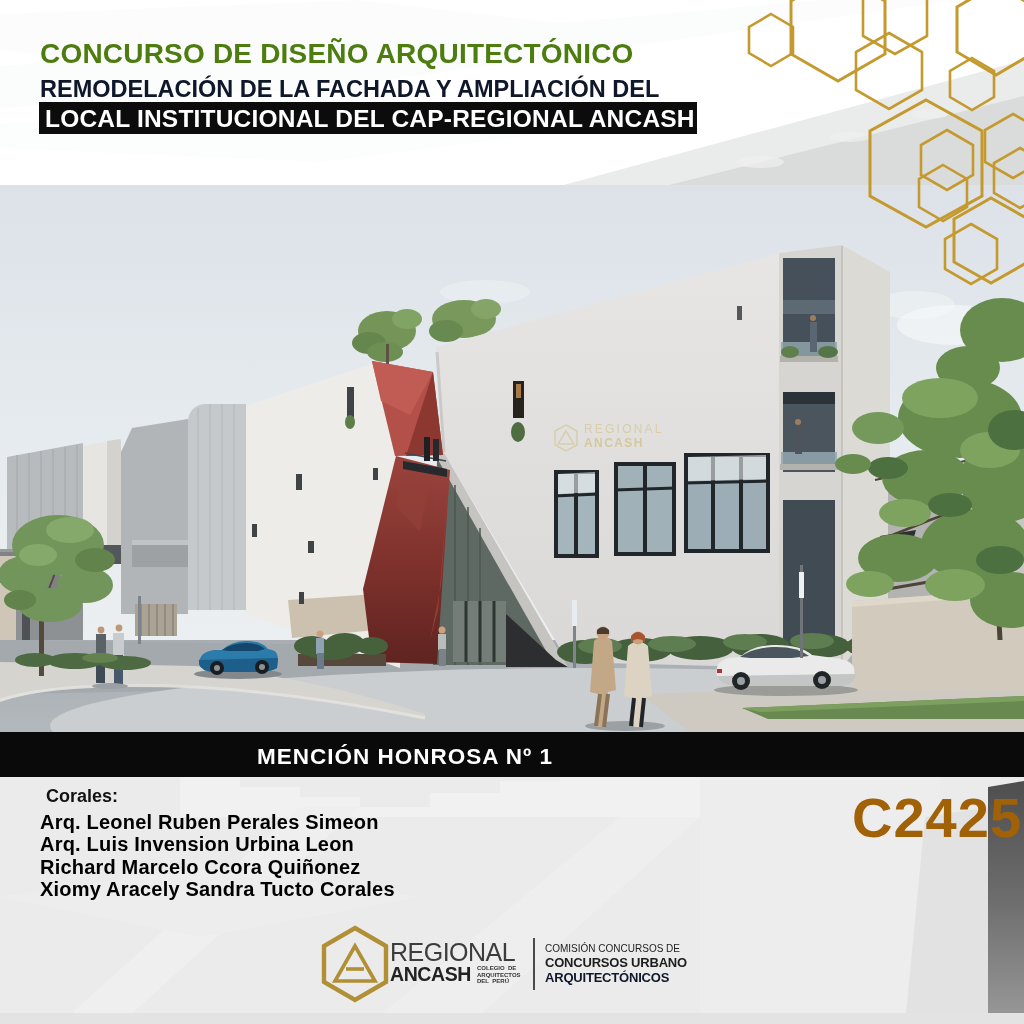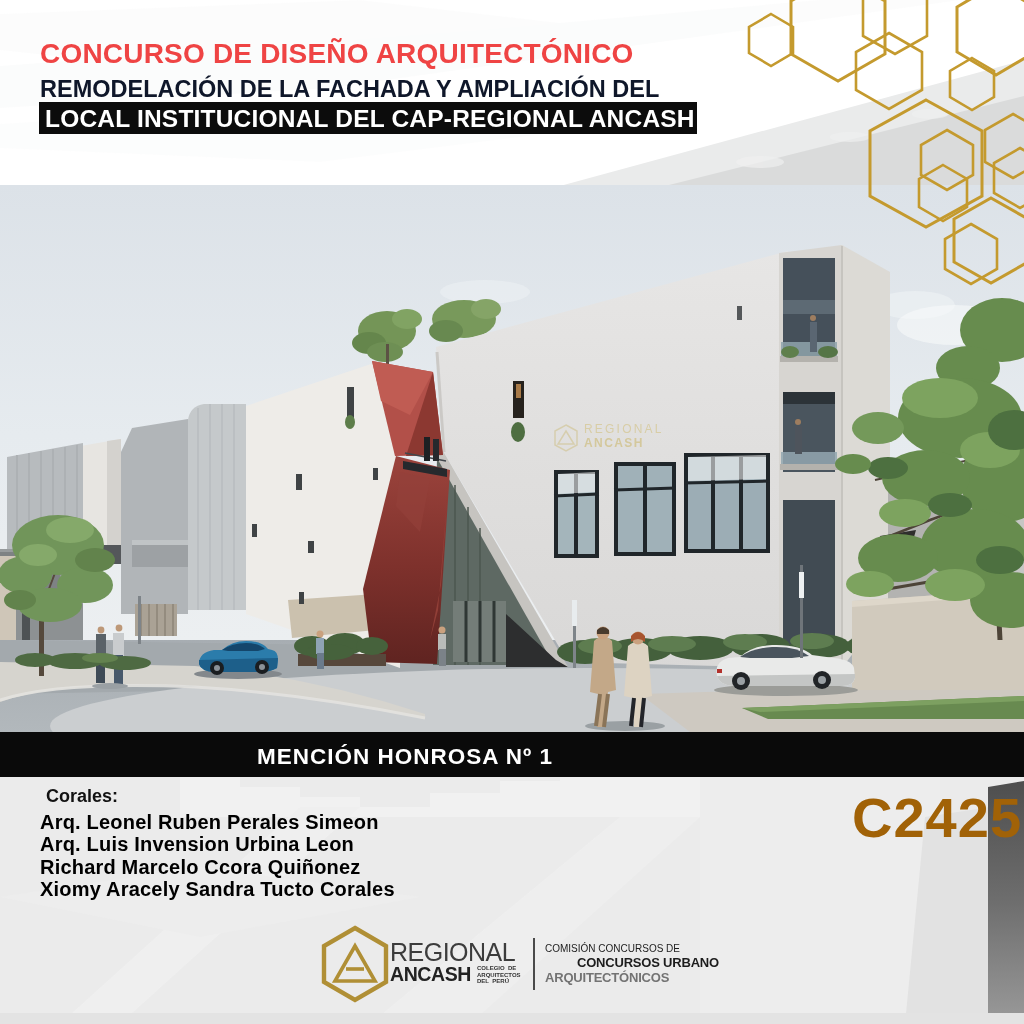--- a/index.html
+++ b/index.html
@@ -17,21 +17,21 @@
   </g>
   <polygon points="560,186 1024,60 1024,186" fill="#eaebeb"></polygon>
   <polygon points="665,186 1024,96 1024,186" fill="#dadbdb"></polygon>
   <g fill="#eff0f0" opacity="0.7">
     <ellipse cx="760" cy="162" rx="24" ry="6"></ellipse>
     <ellipse cx="850" cy="137" rx="20" ry="5"></ellipse>
     <ellipse cx="930" cy="114" rx="18" ry="5"></ellipse>
   </g>
 </svg>
 
-<div class="abs" style="left:40px;top:40px;font-size:28px;line-height:28px;font-weight:bold;color:#ef4444;letter-spacing:0.2px;">CONCURSO DE DISEÑO ARQUITECTÓNICO</div>
+<div class="abs" style="left:40px;top:40px;font-size:28px;line-height:28px;font-weight:bold;color:#4d7c0f;letter-spacing:0.2px;">CONCURSO DE DISEÑO ARQUITECTÓNICO</div>
 
 <div class="abs" style="left:40px;top:77px;font-size:23.5px;line-height:24px;font-weight:bold;color:#0f172a;letter-spacing:0px;">REMODELACIÓN DE LA FACHADA Y AMPLIACIÓN DEL</div>
 
 <div class="abs" style="left:39px;top:102px;width:658px;height:32px;background:#0c0c0c;"></div>
 <div class="abs" style="left:45px;top:106px;font-size:24.5px;line-height:25px;font-weight:bold;color:#ffffff;letter-spacing:0.2px;text-align:center;">LOCAL INSTITUCIONAL DEL CAP-REGIONAL ANCASH</div>
 
 <svg class="abs" style="left:0;top:185px" width="1024" height="547" viewBox="0 185 1024 547">
   <defs>
     <linearGradient id="sky" x1="0" y1="185" x2="0" y2="640" gradientUnits="userSpaceOnUse">
       <stop offset="0" stop-color="#dce2e8"></stop>
@@ -458,14 +458,14 @@
   <line x1="31" y1="47" x2="49" y2="47" stroke="#b08f35" stroke-width="3.6"></line>
 </svg>
 
 <div class="abs" style="left:390px;top:940px;font-size:25px;line-height:25px;color:#3c3c3c;letter-spacing:-0.5px;">REGIONAL</div>
 <div class="abs" style="left:390px;top:964px;font-size:19.5px;line-height:20px;font-weight:bold;color:#222222;letter-spacing:-0.4px;">ANCASH</div>
 <div class="abs" style="left:477px;top:965px;font-size:6px;color:#333;line-height:6.5px;font-weight:bold;">COLEGIO&nbsp;&nbsp;DE<br>ARQUITECTOS<br>DEL&nbsp;&nbsp;PERÚ</div>
 
 <div class="abs" style="left:533px;top:938px;width:2px;height:52px;background:#4a4a4a;"></div>
 
 <div class="abs" style="left:545px;top:944px;font-size:10px;line-height:10px;color:#1c1c1c;letter-spacing:0px;">COMISIÓN CONCURSOS DE</div>
-<div class="abs" style="left:545px;top:956px;font-size:13px;line-height:14px;font-weight:bold;color:#1c1c1c;letter-spacing:-0.2px;margin-left:32px;">CONCURSOS URBANO</div>
-<div class="abs" style="left:545px;top:971px;font-size:13px;line-height:14px;font-weight:bold;color:#737373;letter-spacing:-0.2px;">ARQUITECTÓNICOS</div>
+<div class="abs" style="left:545px;top:956px;font-size:13px;line-height:14px;font-weight:bold;color:#1c1c1c;letter-spacing:-0.2px;">CONCURSOS URBANO</div>
+<div class="abs" style="left:545px;top:971px;font-size:13px;line-height:14px;font-weight:bold;color:#0f172a;letter-spacing:-0.2px;">ARQUITECTÓNICOS</div>
 
 </body></html>

